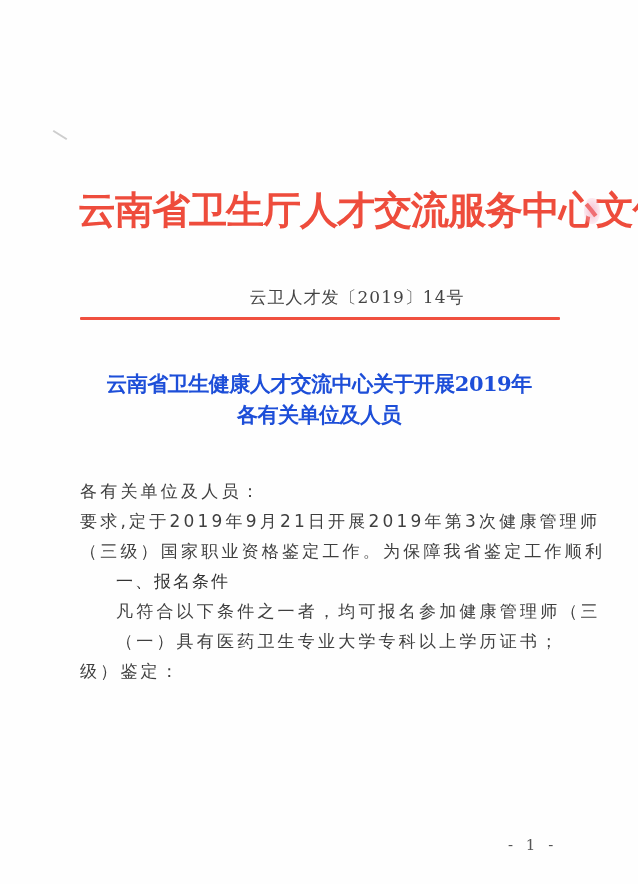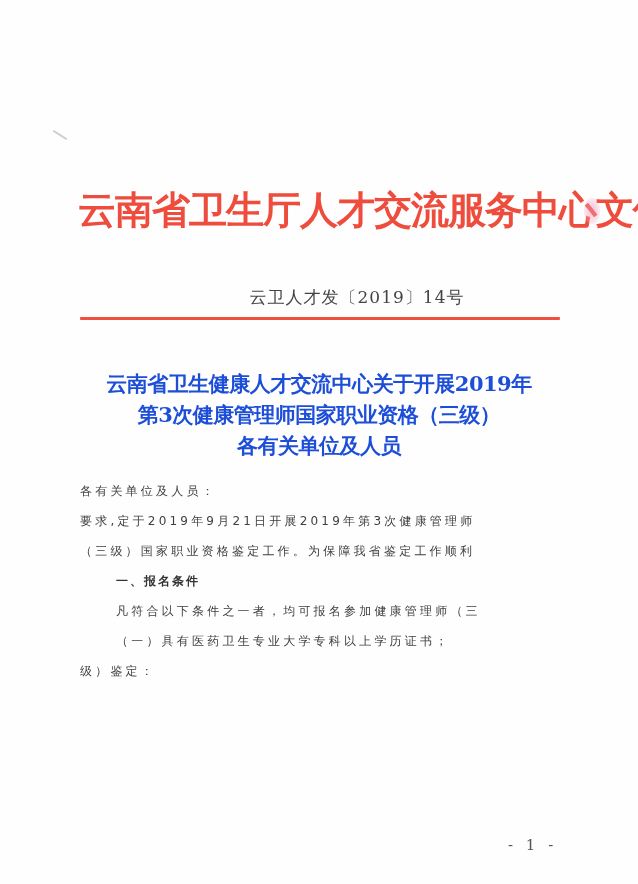--- a/index.html
+++ b/index.html
@@ -87,34 +87,34 @@
     .title-line {
       display: block;
       white-space: nowrap;
     }
     .body-text {
       position: absolute;
       left: 80px;
       width: 484px;
       top: 476px;
       font-family: "DejaVu Sans", "Liberation Sans", sans-serif;
-      font-size: 12px;
+      font-size: 17px;
       line-height: 30px;
       color: #3f3f3f;
       letter-spacing: 3.2px;
     }
     .para {
       display: block;
       white-space: nowrap;
     }
     .indent {
       padding-left: 36px;
     }
     .section-heading {
-      font-weight: bold;
+      font-weight: normal;
       color: #333;
       letter-spacing: 2px;
     }
     .page-number {
       position: absolute;
       left: 508px;
       top: 836px;
       font-size: 15px;
       color: #555;
       letter-spacing: 4px;
@@ -127,21 +127,20 @@
   <div class="scratch-mark"></div>
 
   <div class="masthead" style="color: rgb(238, 76, 60);">云南省卫生厅人才交流服务中心文件</div>
   <div class="stamp-smudge"></div>
 
   <div class="doc-number">云卫人才发〔2019〕14号</div>
   <div class="red-rule" style="background: rgb(240, 80, 63);"></div>
 
   <div class="title-block">
     <span class="title-line">云南省卫生健康人才交流中心关于开展2019年</span>
-    <span class="title-line">第3次健康管理师国家职业资格（三级）</span>
     <span class="title-line">各有关单位及人员</span>
   </div>
 
   <div class="body-text">
     <span class="para">各有关单位及人员：</span>
     <span class="para">要求,定于2019年9月21日开展2019年第3次健康管理师</span>
     <span class="para">（三级）国家职业资格鉴定工作。为保障我省鉴定工作顺利</span>
     <span class="para indent section-heading">一、报名条件</span>
     <span class="para indent">凡符合以下条件之一者，均可报名参加健康管理师（三</span>
     <span class="para indent">（一）具有医药卫生专业大学专科以上学历证书；</span>

